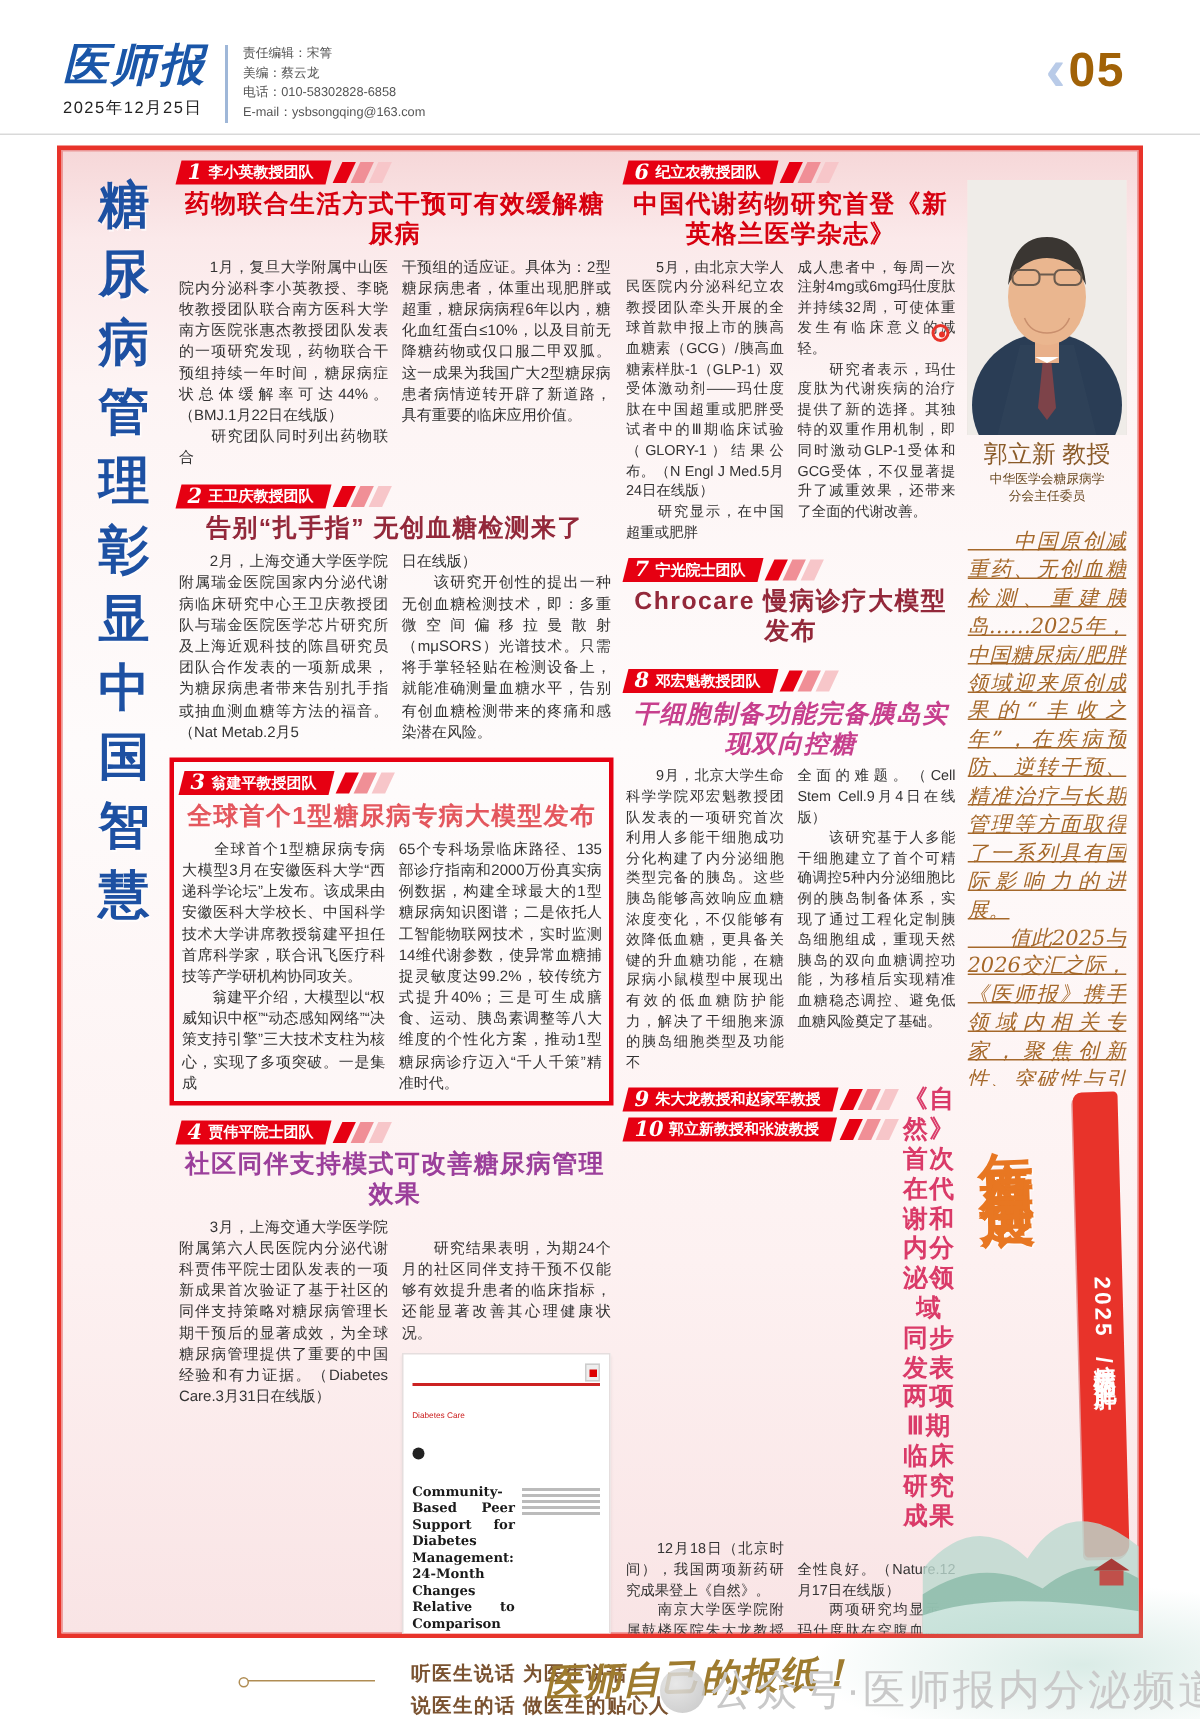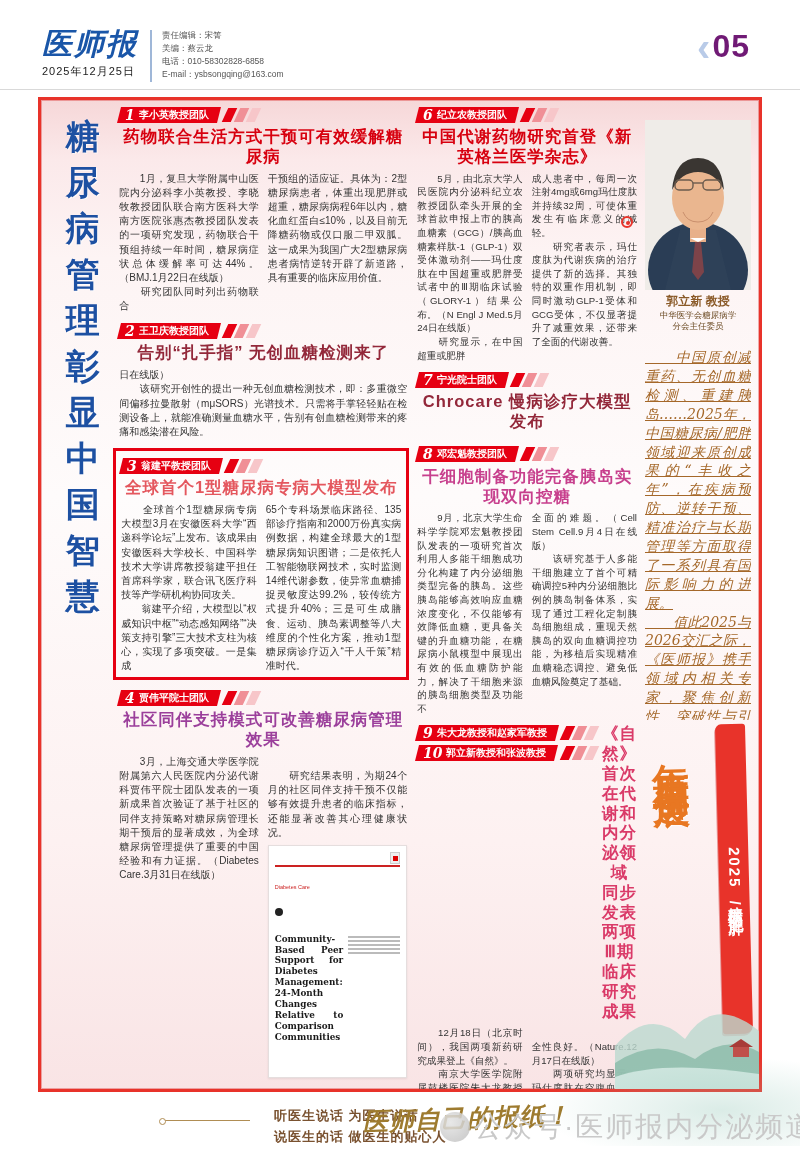--- a/index.html
+++ b/index.html
@@ -12,21 +12,21 @@
     display: flex; align-items: flex-start; }
   .logo-block { display: flex; flex-direction: column; }
   .logo { font-family: "DejaVu Serif", serif; font-style: italic; font-weight: bold;
     font-size: 30px; color: #1a56a8; letter-spacing: 2px; line-height: 1.05; }
   .date { font-size: 11px; color: #222; margin-top: 4px; letter-spacing: 1px; }
   .hdr-div { width: 2px; background: #9fb7d8; height: 52px; margin: 2px 10px 0 12px; }
   .hdr-info { display: flex; flex-direction: column; gap: 2px; padding-top: 2px; }
   .hdr-info span { font-size: 8.5px; color: #555; line-height: 1.3; }
   .pageno-block { margin-left: auto; display: flex; align-items: center; margin-right: 12px; }
   .chev { font-size: 40px; color: #b9cbe8; line-height: 0.8; margin-right: 2px; font-weight: bold; }
-  .pageno { font-size: 32px; font-weight: bold; color: #701a75; letter-spacing: 1px; }
+  .pageno { font-size: 32px; font-weight: bold; color: #a16207; letter-spacing: 1px; }
   .hdr-line { position: absolute; top: 89px; left: 0; width: 800px; height: 1px; background: #d9d9d9; }
 
   
   .main-box { position: absolute; top: 97px; left: 38px; width: 724px; height: 995px;
     border: 3px solid #e8332a; box-shadow: inset 0 0 0 1px rgba(214,30,30,.35);
     background: linear-gradient(180deg, #f6d7d8 0%, #fbe9ea 6%, #fdf4f4 16%, #fefbfb 40%, #fdf1f1 75%, #f9e4e5 100%);
     padding: 6px 8px; overflow: hidden; }
   .box-inner { display: flex; height: 100%; gap: 8px; }
   .main-area { flex: 1; display: flex; flex-direction: row; min-width: 0; }
 
@@ -54,21 +54,21 @@
   .stripes { display: flex; gap: 3px; margin-left: 6px; }
   .stripe { width: 9px; height: 14px; transform: skewX(-25deg); }
   .st1 { background: #e60012; } .st2 { background: #f08f96; } .st3 { background: #f7c6c9; }
 
   .art-title { text-align: center; font-size: 16.5px; font-weight: bold; letter-spacing: 1px;
     margin-bottom: 5px; line-height: 1.2; white-space: pre-line; }
   .t-red    { color: #d7000f; }
   .t-maroon { color: #93283a; }
   .t-pink   { color: #e4575e; }
   .t-purple { color: #9b3f9b; }
-  .t-magenta{ color: #c73f8d; }
+  .t-magenta{ color: #c73f8d; font-style: italic; }
   .t-rose   { color: #da3a68; }
 
   .tcols { display: flex; gap: 9px; }
   .tcol { flex: 1; min-width: 0; font-size: 10px; line-height: 1.42; color: #333;
     text-align: justify; white-space: pre-line; }
   .col-mid .tcol { font-size: 9.6px; }
 
   .art-hl { border: 3px solid #e60012; padding: 6px 5px 4px 5px; margin-left: -6px;
     margin-right: -2px; background: rgba(255,255,255,.25); }
 
@@ -92,21 +92,21 @@
   .pdf-ico { position: absolute; top: 6px; right: 6px; width: 10px; height: 12px;
     background: #eee; border: 1px solid #ccc; }
   .pdf-ico::after { content:""; position: absolute; left: 2px; top: 3px; width: 5px; height: 5px;
     background: #d00; }
 
   
   .side-col { width: 106px; display: flex; flex-direction: column; position: relative; }
   .photo { margin-top: 14px; width: 106px; height: 170px; overflow: hidden;
     background: linear-gradient(180deg, #f3f0ec 0%, #e7e3de 60%, #dcd8d3 100%); }
   .caption { text-align: center; margin-top: 3px; }
-  .cap-name { font-size: 12px; font-weight: bold; color: #8a5a28; }
+  .cap-name { font-size: 16px; font-weight: normal; color: #8a5a28; }
   .cap-role { font-size: 8.5px; color: #6b4a23; line-height: 1.3; white-space: pre-line; }
   .commentary { margin-top: 16px; font-size: 14px; line-height: 1.35; color: #a5682a;
     font-family: "DejaVu Serif", serif; font-style: italic; text-align: justify;
     white-space: pre-line; max-height: 372px; overflow: hidden; text-decoration: underline; }
   .v-banner { position: relative; flex: 1; min-height: 300px; }
   .v-red { position: absolute; top: 4px; right: 2px; width: 30px; height: 310px;
     background: #e8332a; border-radius: 6px 3px 8px 3px; transform: rotate(-1.5deg);
     writing-mode: vertical-rl; text-orientation: mixed; color: #fff; font-weight: bold;
     font-size: 15px; letter-spacing: 2px; display: flex; align-items: center;
     justify-content: center; box-shadow: -1px 2px 0 rgba(200,20,20,.4); }
@@ -197,20 +197,21 @@
                     <span class="tag-team">王卫庆教授团队</span>
                   </span>
                 <span class="stripes">
                     <i class="stripe st1"></i>
                     <i class="stripe st2"></i>
                     <i class="stripe st3"></i>
                   </span>
               </div>
               <div class="art-title t-maroon">告别“扎手指” 无创血糖检测来了</div>
               <div class="tcols">
+                  <div class="tcol">　　2月，上海交通大学医学院附属瑞金医院国家内分泌代谢病临床研究中心王卫庆教授团队与瑞金医院医学芯片研究所及上海近观科技的陈昌研究员团队合作发表的一项新成果，为糖尿病患者带来告别扎手指或抽血测血糖等方法的福音。（Nat Metab.2月5</div>
                   <div class="tcol">日在线版）
 　　该研究开创性的提出一种无创血糖检测技术，即：多重微空间偏移拉曼散射（mμSORS）光谱技术。只需将手掌轻轻贴在检测设备上，就能准确测量血糖水平，告别有创血糖检测带来的疼痛和感染潜在风险。</div>
                 </div>
             </div>
 
             <div class="art art-hl">
               <div class="tagrow">
                 <span class="tagbox">
                     <span class="tag-num">3</span>
                     <span class="tag-team">翁建平教授团队</span>

